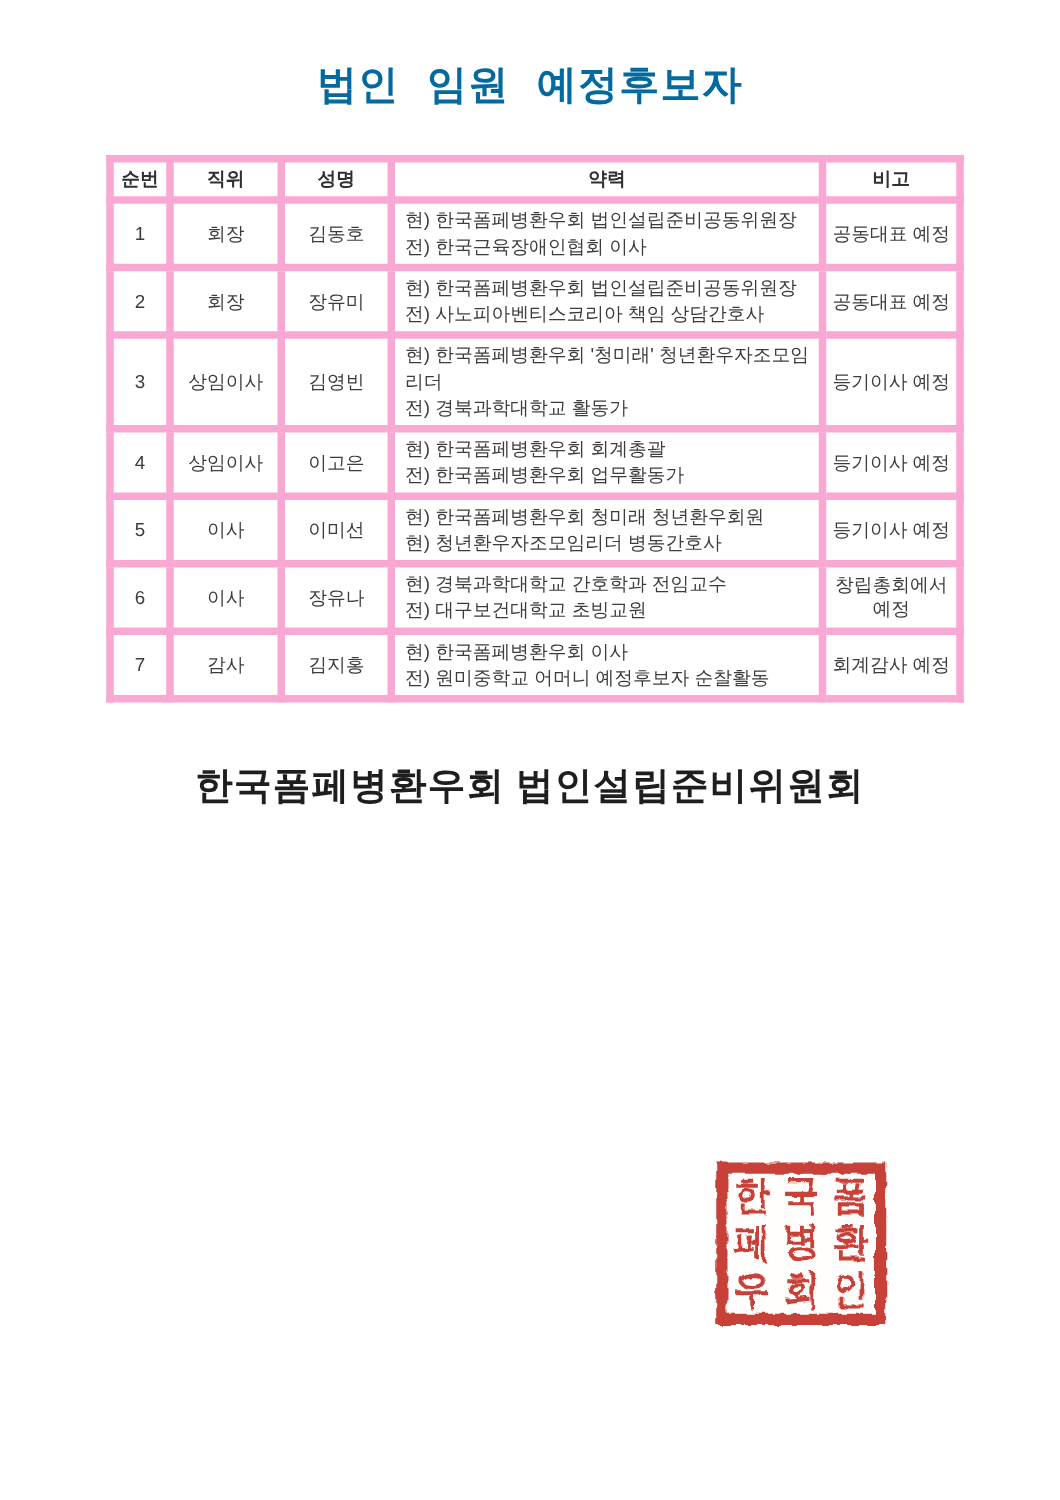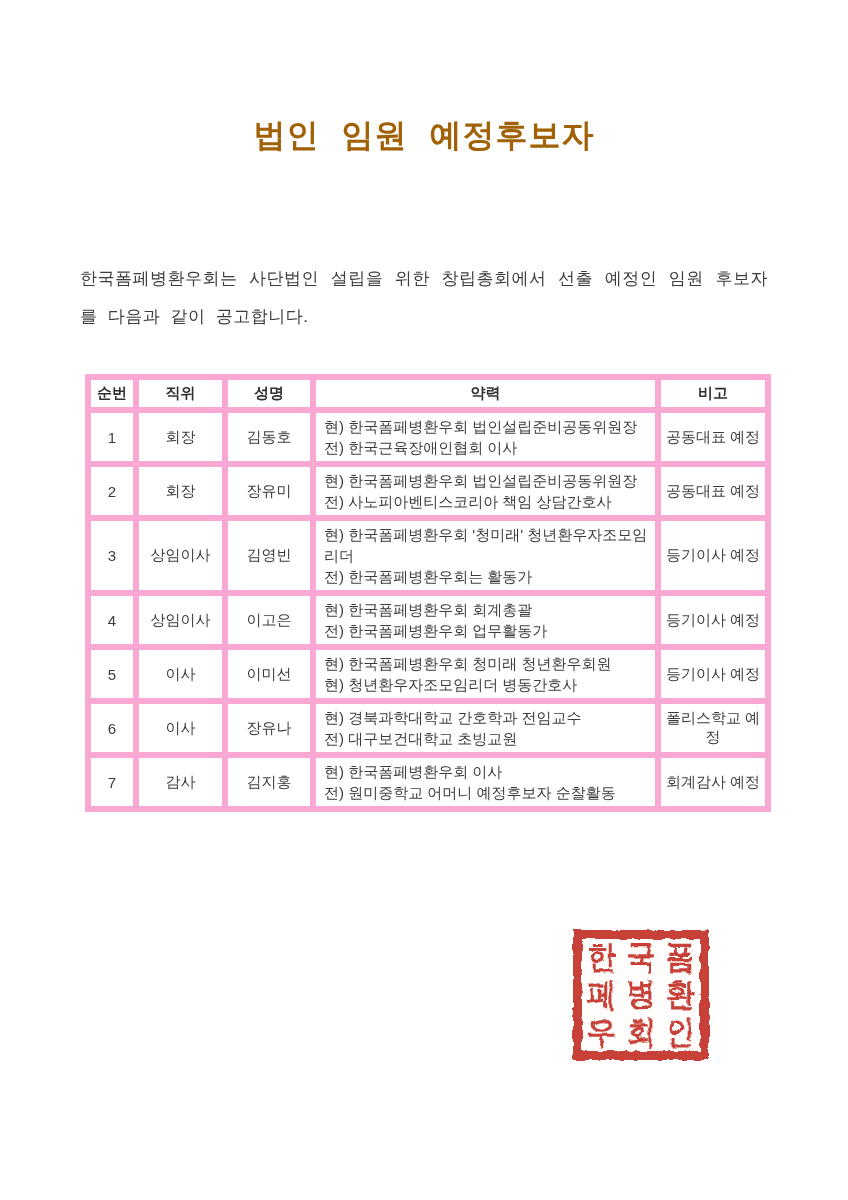--- a/index.html
+++ b/index.html
@@ -8,26 +8,26 @@
     position: relative;
     width: 848px;
     height: 1200px;
     margin: 0 auto;
     background: #ffffff;
     font-family: "Liberation Sans", "DejaVu Sans", sans-serif;
     color: #3f3f3f;
     overflow: hidden;
   }
   .title {
-    padding-top: 116px;
+    padding-top: 48px;
     text-align: center;
     font-size: 32px;
     line-height: 38px;
     font-weight: bold;
-    color: #a16207;
+    color: #0369a1;
     letter-spacing: 1px;
     word-spacing: 12px;
   }
   .para {
     margin: 0 80px;
     width: 688px;
     font-size: 17px;
     line-height: 38px;
     text-align: justify;
     word-spacing: 5px;
@@ -125,21 +125,20 @@
       <feTurbulence type="fractalNoise" baseFrequency="0.09" numOctaves="3" seed="7" result="noise"></feTurbulence>
       <feDisplacementMap in="SourceGraphic" in2="noise" scale="5"></feDisplacementMap>
     </filter>
   </defs>
 </svg>
 
 <div class="page">
 
   <h1 class="title">법인 임원 예정후보자</h1>
 
-  <p class="para para-1">한국폼페병환우회는 사단법인 설립을 위한 창립총회에서 선출 예정인 임원 후보자를 다음과 같이 공고합니다.</p>
 
   <table class="cand">
     <colgroup>
       <col class="col-no">
         <col class="col-pos">
         <col class="col-name">
         <col class="col-career">
         <col class="col-note">
     </colgroup>
     <thead>
@@ -173,21 +172,21 @@
           </td>
       <td class="c-note">공동대표 예정</td>
     </tr>
 
     <tr>
       <td class="c-no">3</td>
       <td class="c-pos">상임이사</td>
       <td class="c-name">김영빈</td>
       <td class="c-career">
             <div>현) 한국폼페병환우회 '청미래' 청년환우자조모임리더</div>
-            <div>전) 한국폼페병환우회는 활동가</div>
+            <div>전) 경북과학대학교 활동가</div>
           </td>
       <td class="c-note">등기이사 예정</td>
     </tr>
 
     <tr>
       <td class="c-no">4</td>
       <td class="c-pos">상임이사</td>
       <td class="c-name">이고은</td>
       <td class="c-career">
             <div>현) 한국폼페병환우회 회계총괄</div>
@@ -208,37 +207,38 @@
     </tr>
 
     <tr>
       <td class="c-no">6</td>
       <td class="c-pos">이사</td>
       <td class="c-name">장유나</td>
       <td class="c-career">
             <div>현) 경북과학대학교 간호학과 전임교수</div>
             <div>전) 대구보건대학교 초빙교원</div>
           </td>
-      <td class="c-note">폴리스학교 예정</td>
+      <td class="c-note">창립총회에서 예정</td>
     </tr>
 
     <tr>
       <td class="c-no">7</td>
       <td class="c-pos">감사</td>
       <td class="c-name">김지홍</td>
       <td class="c-career">
             <div>현) 한국폼페병환우회 이사</div>
             <div>전) 원미중학교 어머니 예정후보자 순찰활동</div>
           </td>
       <td class="c-note">회계감사 예정</td>
     </tr>
   </tbody>
   </table>
 
 
+  <div class="footer-org">한국폼페병환우회 법인설립준비위원회</div>
 
   <div class="seal">
     <span>한</span>
     <span>국</span>
     <span>폼</span>
     <span>페</span>
     <span>병</span>
     <span>환</span>
     <span>우</span>
     <span>회</span>

